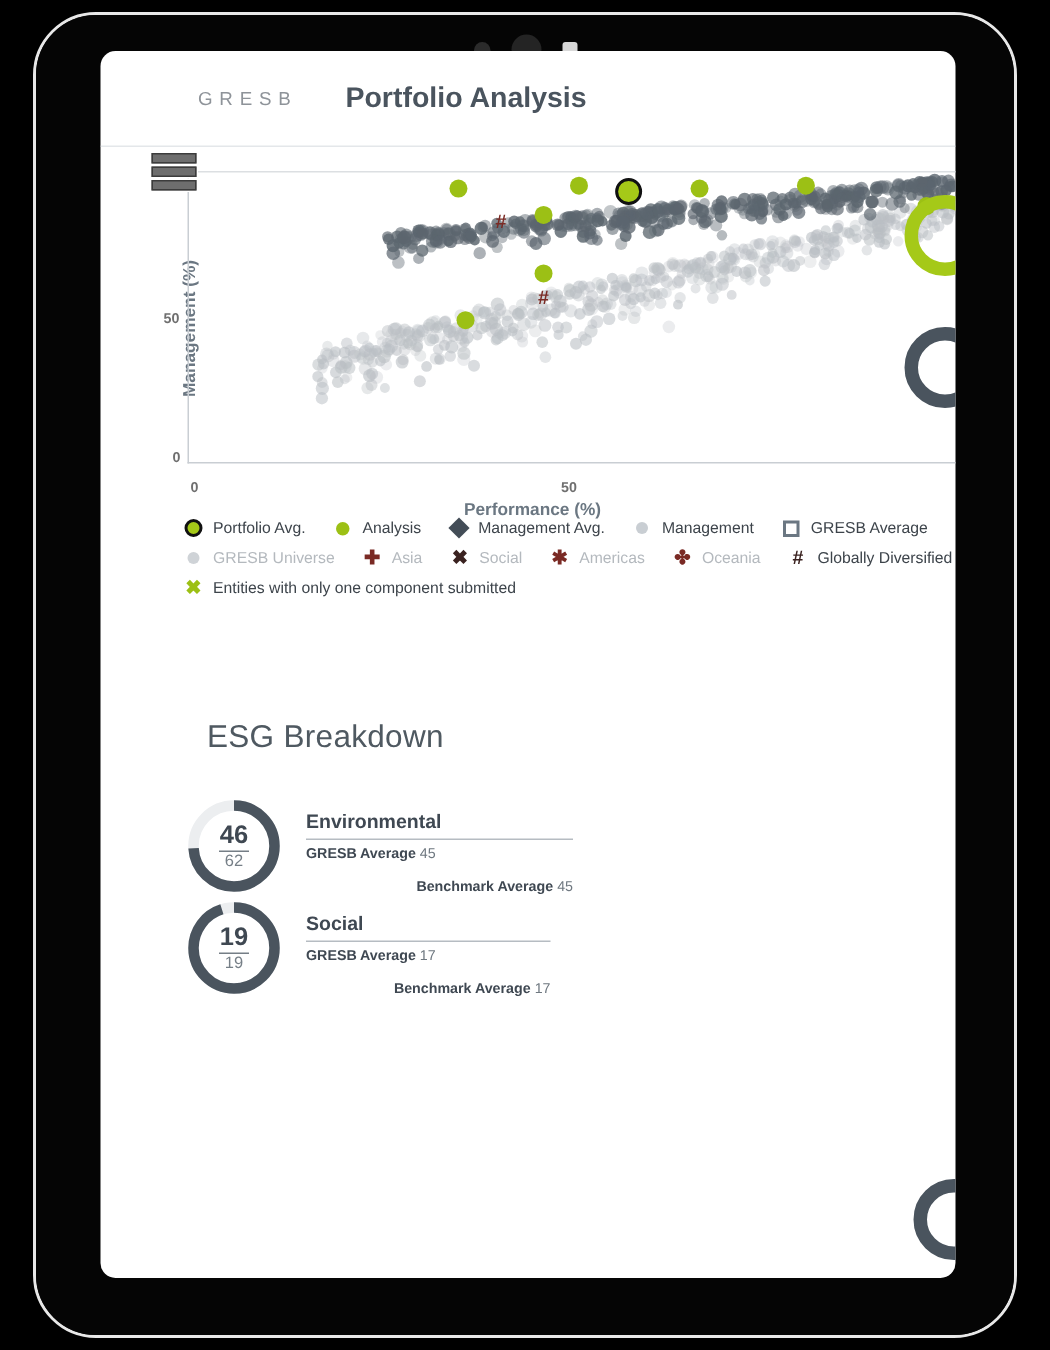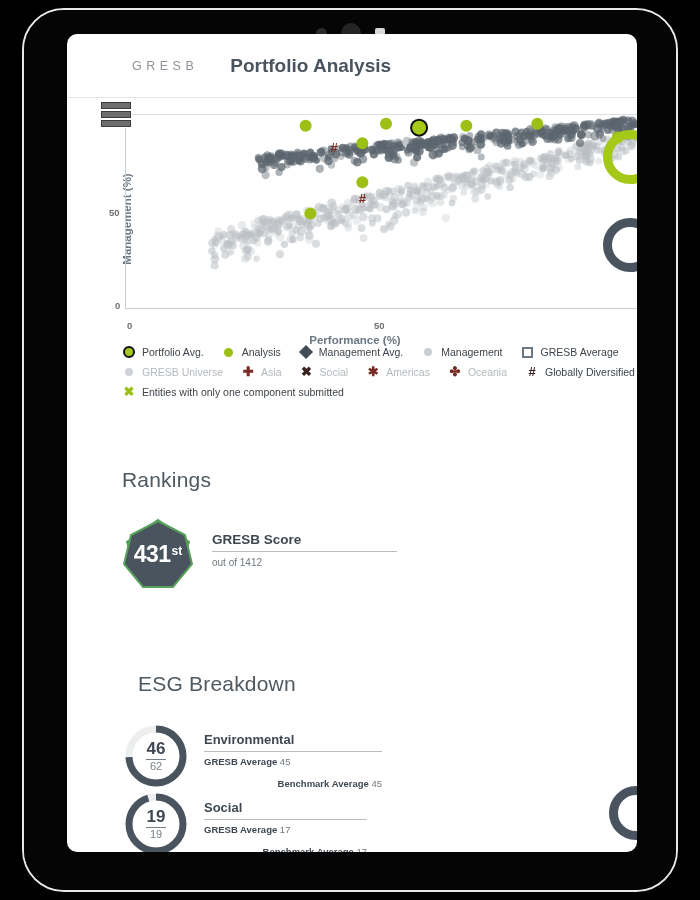--- a/index.html
+++ b/index.html
@@ -1263,42 +1263,20 @@
 
         <div class="legend-row">
           <div class="legend-item">
             <span class="legend-mark mk-glyph green">✖</span>
             <span class="legend-text">Entities with only one component submitted</span>
           </div>
         </div>
       </div>
     </div>
 
-    <div class="section">
-      <div class="section-title rankings-title">Rankings</div>
-
-      <div class="rank-row">
-        <div class="rank-badge">
-          <svg width="72" height="72" viewBox="0 0 72 72">
-            <polygon points="36,2 67,24 55,61 17,61 5,24" fill="#4a545e" stroke="#5aa05a" stroke-width="2" transform="scale(1.0)"></polygon>
-            <polygon points="36,3 63,17 70,46 51,69 21,69 2,46 9,17" fill="#4a545e" stroke="#58a05c" stroke-width="2"></polygon>
-            <polygon points="36,9 58,20 63,45 47,63 25,63 9,45 14,20" fill="#4a545e" stroke="none"></polygon>
-          </svg>
-          <div class="rank-badge-text">
-            <span class="rank-num">431</span>
-            <span class="rank-suffix">st</span>
-          </div>
-        </div>
-        <div class="rank-info">
-          <div class="rank-label">GRESB Score</div>
-          <div class="rank-rule"></div>
-          <div class="rank-sub">out of 1412</div>
-        </div>
-      </div>
-    </div>
 
     <div class="section">
       <div class="section-title esg-title">ESG Breakdown</div>
 
       <div class="esg-row">
 
         <div class="esg-card env">
           <div class="gauge">
             <svg width="68" height="68" viewBox="0 0 68 68">
               <circle cx="34" cy="34" r="27" fill="none" stroke="#eceef0" stroke-width="7"></circle>

